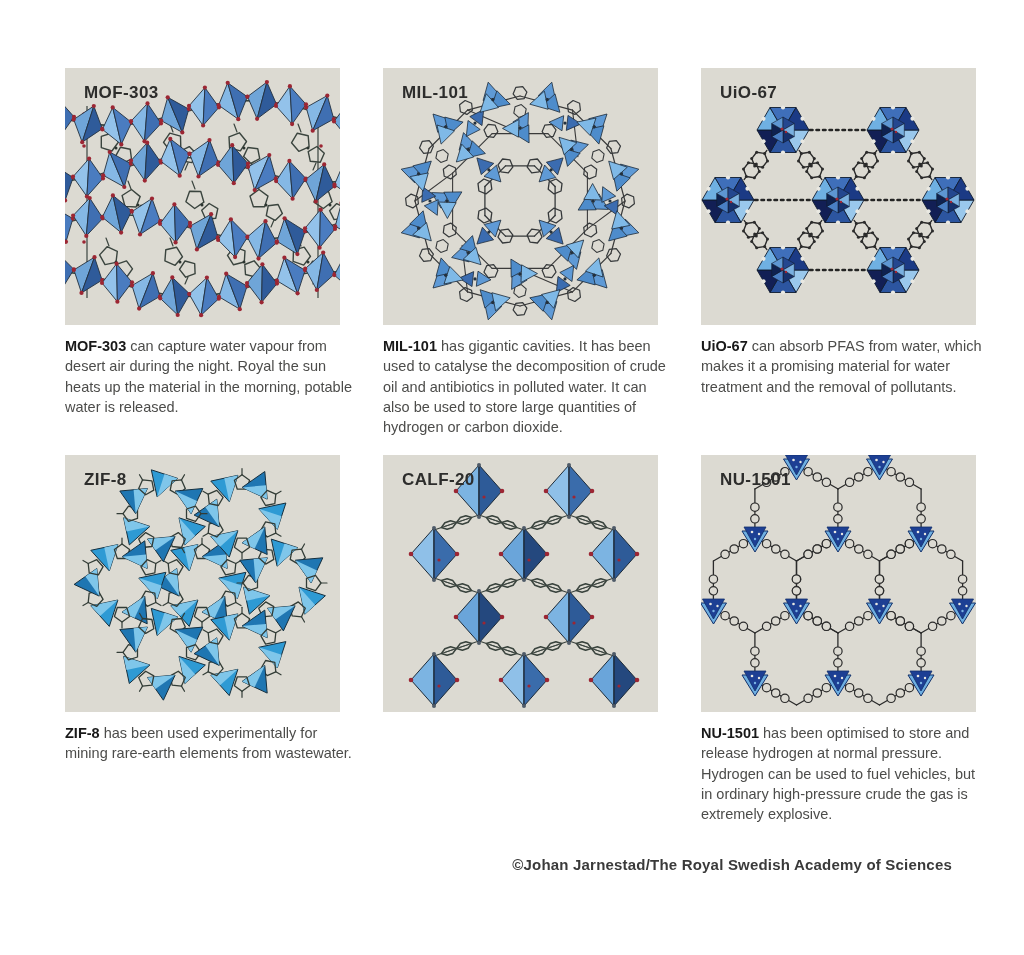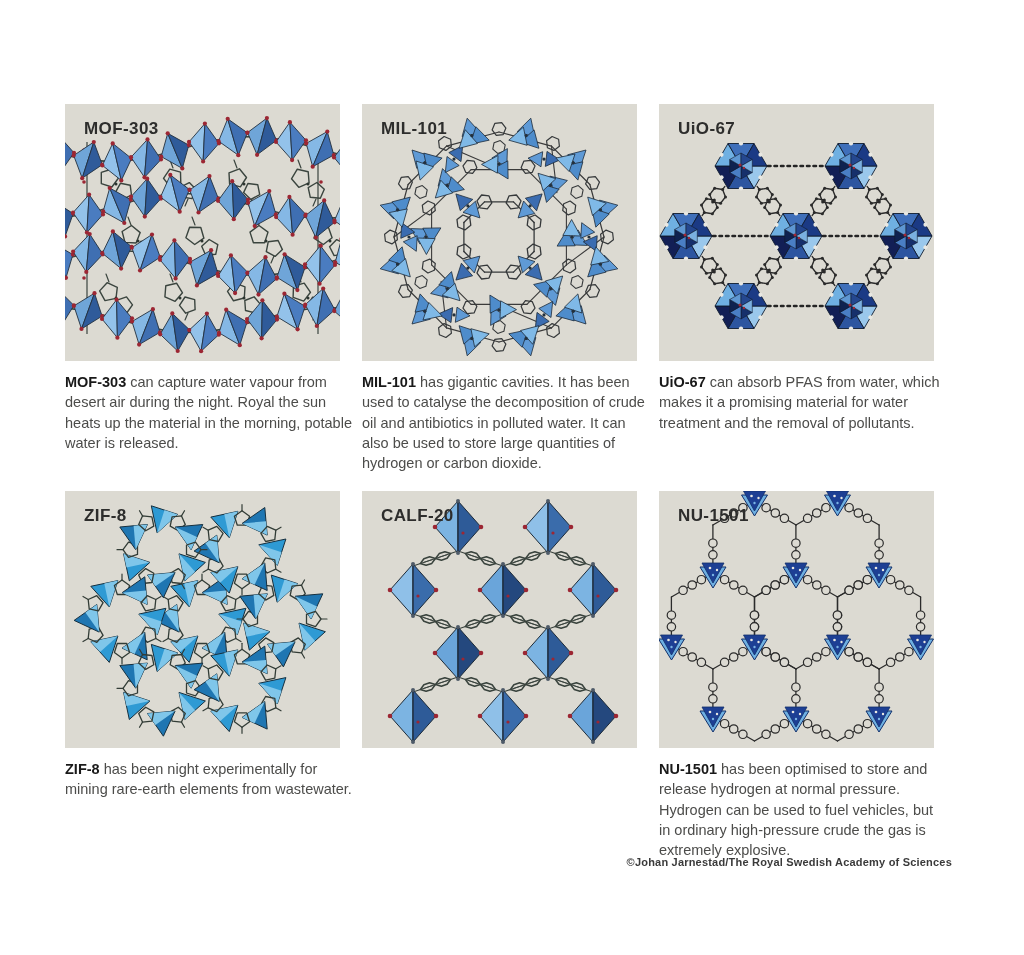--- a/index.html
+++ b/index.html
@@ -6,41 +6,40 @@
   body{
     width:1024px;height:955px;position:relative;overflow:hidden;
     background:#ffffff;
     font-family:"Liberation Sans","DejaVu Sans",sans-serif;
   }
   .grid{
     position:absolute;left:65px;top:68px;
     display:grid;
     grid-template-columns:275px 275px 275px;
     grid-template-rows:387px auto;
-    column-gap:22px;
-    margin-top:36px;
+    column-gap:43px;
   }
   figure{margin:0;padding:0;}
   .panel{
     position:relative;width:275px;height:257px;
     background:#dcdad2;
   }
   .panel svg{position:absolute;left:0;top:0;}
   .panel-title{
     position:absolute;left:19px;top:15px;
     font-size:17px;font-weight:bold;letter-spacing:.4px;color:#2d2d2c;z-index:2;
   }
   figcaption{
     width:288px;margin-top:11px;
     font-size:14.5px;line-height:1.4;color:#4c4c4a;
   }
   figcaption b{color:#191919;}
   .copyright{
     position:absolute;top:856px;right:72px;
-    font-size:11px;font-weight:bold;color:#3a3a3a;letter-spacing:.2px;
+    font-size:15px;font-weight:bold;color:#3a3a3a;letter-spacing:.2px;
   }
 </style>
 </head>
 <body>
 
 <div class="grid">
 
   <figure>
     <div class="panel">
       <svg width="275" height="257" viewBox="0 0 275 257">
@@ -1035,21 +1034,21 @@
           <polygon points="172.9,158.9 164.3,185.2 159.3,161.7" fill="#7fc6ea" stroke="none" stroke-width="0" stroke-linejoin="round"></polygon>
           <polygon points="177.0,158.3 184.6,163.8 181.7,172.8 172.3,172.8 169.4,163.8" fill="none" stroke="#323c36" stroke-width="1.3" stroke-linejoin="round"></polygon>
           <line x1="177.0" y1="158.3" x2="177.0" y2="152.3" stroke="#323c36" stroke-width="1.2" stroke-linecap="round"></line>
           <polygon points="202.2,182.7 177.1,171.0 199.8,155.1" fill="#1f76b2" stroke="#17303f" stroke-width="1" stroke-linejoin="round"></polygon>
           <polygon points="202.2,182.7 177.1,171.0 201.0,168.9" fill="#7fc6ea" stroke="none" stroke-width="0" stroke-linejoin="round"></polygon>
           <polygon points="210.8,177.8 209.8,187.1 200.6,189.1 195.9,180.9 202.2,174.0" fill="none" stroke="#323c36" stroke-width="1.3" stroke-linejoin="round"></polygon>
           <line x1="210.8" y1="177.8" x2="216.0" y2="174.8" stroke="#323c36" stroke-width="1.2" stroke-linecap="round"></line>
         </svg>
       <div class="panel-title">ZIF-8</div>
     </div>
-    <figcaption><b>ZIF-8</b><span> has been night experimentally for mining rare-earth elements from wastewater.</span></figcaption>
+    <figcaption><b>ZIF-8</b><span> has been used experimentally for mining rare-earth elements from wastewater.</span></figcaption>
   </figure>
 
   <figure>
     <div class="panel">
       <svg width="275" height="257" viewBox="0 0 275 257">
           <line x1="96.0" y1="60.0" x2="51.0" y2="75.0" stroke="#39433d" stroke-width="1.1" stroke-linecap="round"></line>
           <polygon points="73.6,67.5 77.2,62.6 82.9,60.7 88.7,62.4 85.1,67.3 79.4,69.2" fill="none" stroke="#39433d" stroke-width="1.6" stroke-linejoin="round"></polygon>
           <line x1="84.9" y1="63.7" x2="77.4" y2="66.2" stroke="#39433d" stroke-width="0.8" stroke-linecap="round"></line>
           <polygon points="58.3,72.6 61.9,67.7 67.6,65.8 73.4,67.5 69.8,72.4 64.1,74.3" fill="none" stroke="#39433d" stroke-width="1.6" stroke-linejoin="round"></polygon>
           <line x1="69.6" y1="68.8" x2="62.1" y2="71.3" stroke="#39433d" stroke-width="0.8" stroke-linecap="round"></line>

